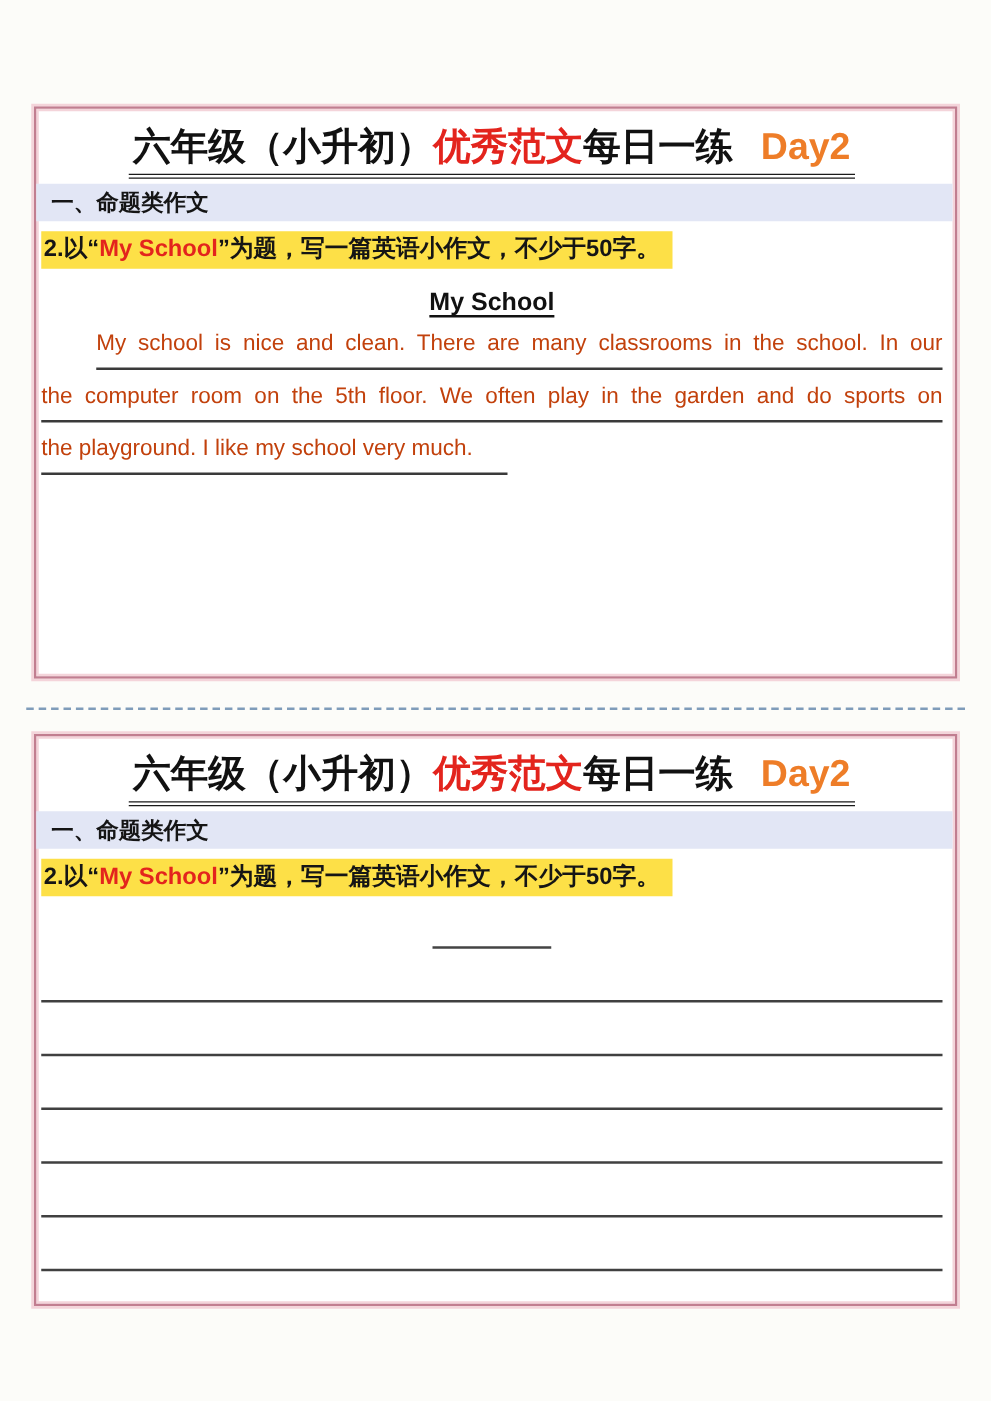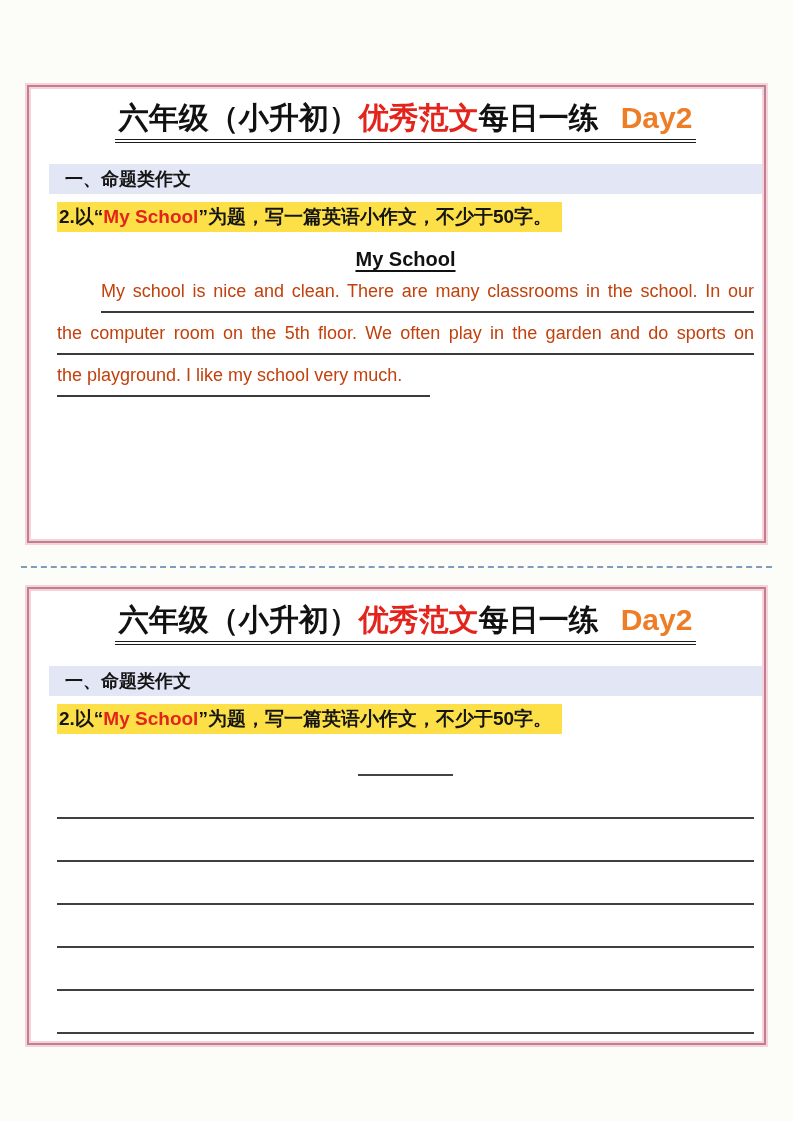--- a/index.html
+++ b/index.html
@@ -13,41 +13,41 @@
     width: 793px; height: 1121px;
     padding-top: 85px;
   }
   .box {
     margin: 0 27px;
     height: 458px;
     background: #ffffff;
     border: 2px solid #c17e90;          
     outline: 2px solid #f4d4da;         
     box-shadow: inset 0 0 0 2px #f4d4da;
-    padding: 4px 10px 0 28px;
+    padding: 4px 10px 0 4px;
     overflow: hidden;
   }
   .main-title {
     text-align: center;
     margin-top: 8px;
     font-size: 30px;
     font-weight: bold;
     line-height: 38px;
     color: #111111;
     white-space: nowrap;
   }
   .title-underline {
     display: inline-block;
     border-bottom: 4px double #1a1a1a;
     padding: 0 4px 2px 4px;
   }
   .t-red { color: #e3241d; }
   .t-orange { color: #ee7d28; margin-left: 22px; }
   .section-bar {
-    margin: 21px -8px 0 -8px;
+    margin: 4px -8px 0 -8px;
     height: 30px;
     line-height: 30px;
     background: #e2e6f5;
     font-size: 18px;
     font-weight: bold;
     color: #151515;
     padding-left: 16px;
   }
   .prompt-row { margin-top: 8px; height: 30px; }
   .prompt {

